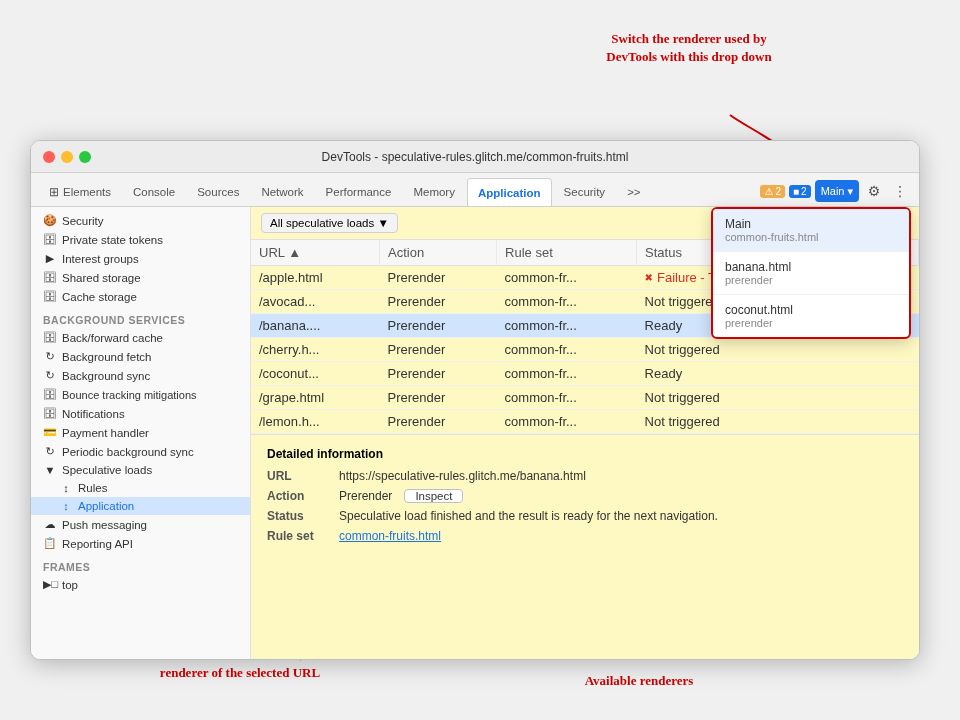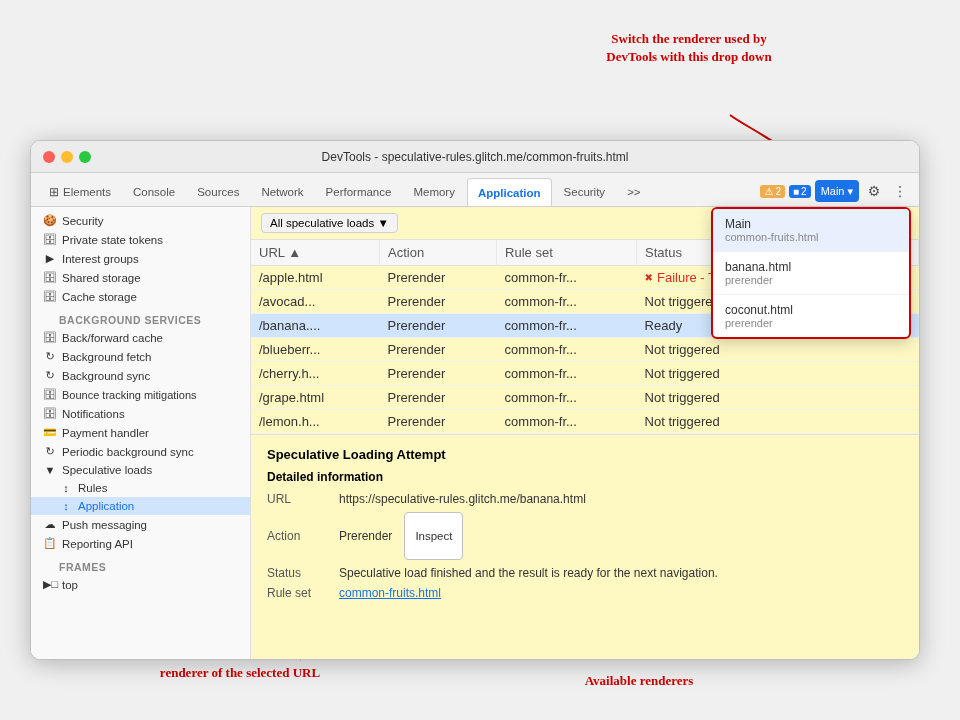--- a/index.html
+++ b/index.html
@@ -201,21 +201,21 @@
       border-right: 1px solid #e0e0e0;
       overflow-y: auto;
       font-size: 11.5px;
       padding: 4px 0;
     }
 
     .sidebar-section-label {
       font-size: 10.5px;
       font-weight: 600;
       color: #888;
-      padding: 8px 28px 2px;
+      padding: 8px 12px 2px;
       text-transform: uppercase;
       letter-spacing: 0.5px;
     }
 
     .sidebar-item {
       display: flex;
       align-items: center;
       padding: 3px 8px 3px 12px;
       cursor: pointer;
       color: #333;
@@ -333,38 +333,38 @@
       display: flex;
       align-items: center;
       margin-bottom: 6px;
       gap: 12px;
     }
 
     .detail-label {
       color: #555;
       width: 60px;
       flex-shrink: 0;
-      font-weight: 400;
+      font-weight: 700;
     }
 
     .detail-value {
       color: #333;
     }
 
     .detail-value.link {
       color: #1a73e8;
       text-decoration: underline;
       cursor: pointer;
     }
 
     .inspect-btn {
       background: #fff;
       border: 1px solid #c0c0c0;
       border-radius: 4px;
-      padding: 17px 10px;
+      padding: 0 10px;
       font-size: 11.5px;
       cursor: pointer;
       color: #333;
     }
 
     
     .renderer-popup {
       position: absolute;
       top: 66px;
       right: 8px;
@@ -615,49 +615,48 @@
                   <td>common-fr...</td>
                   <td>Not triggered</td>
                 </tr>
                 <tr class="selected-row">
                   <td>/banana....</td>
                   <td>Prerender</td>
                   <td>common-fr...</td>
                   <td>Ready</td>
                 </tr>
                 <tr>
-                  <td>/blueberr...</td>
+                  <td>/cherry.h...</td>
                   <td>Prerender</td>
                   <td>common-fr...</td>
                   <td>Not triggered</td>
                 </tr>
                 <tr>
-                  <td>/cherry.h...</td>
+                  <td>/coconut...</td>
                   <td>Prerender</td>
                   <td>common-fr...</td>
-                  <td>Not triggered</td>
+                  <td>Ready</td>
                 </tr>
                 <tr>
                   <td>/grape.html</td>
                   <td>Prerender</td>
                   <td>common-fr...</td>
                   <td>Not triggered</td>
                 </tr>
                 <tr>
                   <td>/lemon.h...</td>
                   <td>Prerender</td>
                   <td>common-fr...</td>
                   <td>Not triggered</td>
                 </tr>
               </tbody>
           </table>
         </div>
 
         <div class="detail-panel">
-          <div class="detail-title">Speculative Loading Attempt</div>
           <div class="detail-section-title">Detailed information</div>
 
           <div class="detail-row">
             <span class="detail-label">URL</span>
             <span class="detail-value">https://speculative-rules.glitch.me/banana.html</span>
           </div>
 
           <div class="detail-row">
             <span class="detail-label">Action</span>
             <span class="detail-value">Prerender</span>

